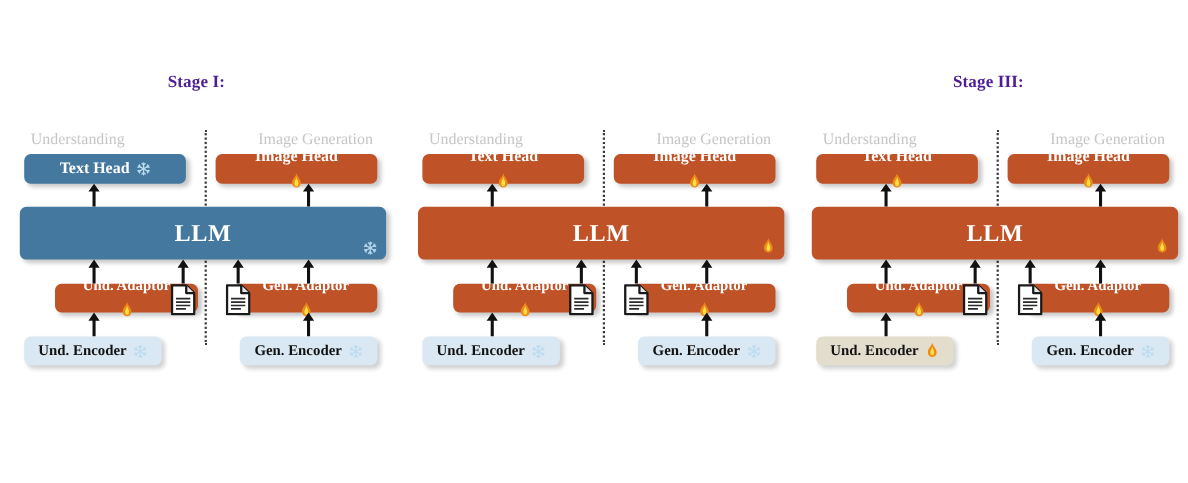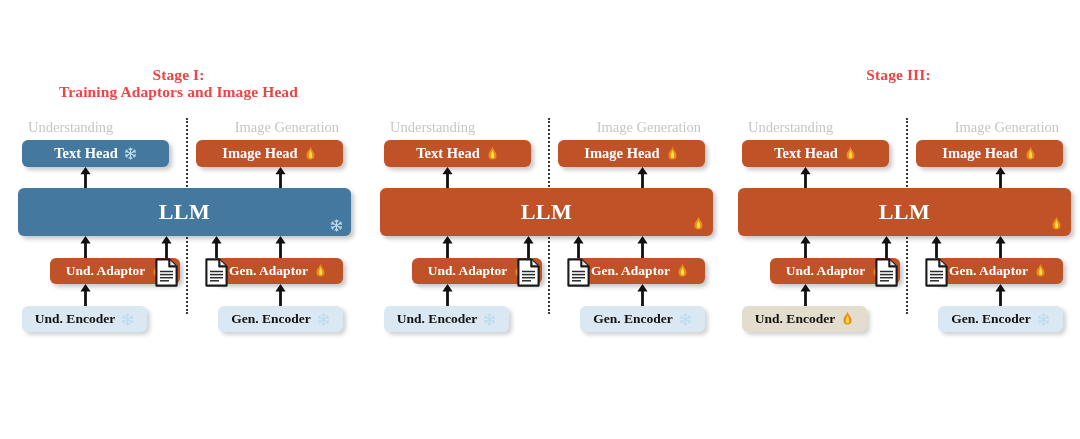--- a/index.html
+++ b/index.html
@@ -37,21 +37,21 @@
   .stage-title {
     position: absolute;
     left: 0; top: 0;
     width: 345px;
     text-align: center;
     font-family: "Liberation Serif", serif;
     font-weight: bold;
     font-size: 15.5px;
     line-height: 17px;
     letter-spacing: 0.1px;
-    color: #ef4444;
+    color: #4c1d95;
   }
   .stage-title .l2 { display: block; }
 
   
   .sec-label {
     position: absolute;
     top: 53px;
     font-family: "Liberation Serif", serif;
     font-size: 14.5px;
     color: #c6c6c6;
@@ -85,20 +85,21 @@
   }
   .box .lbl { display: inline-block; }
 
   .box.blue {
     background: #44789e;
     color: #ffffff;
   }
   .box.orange {
     background: #bf5226;
     color: #ffffff;
+    flex-direction: column;
   }
   .box.lightblue {
     background: #d9e8f3;
     color: #121212;
   }
   .box.beige {
     background: #e3ddcd;
     color: #121212;
   }
 
@@ -191,21 +192,20 @@
   #caption b { font-weight: bold; }
 </style>
 </head>
 <body>
 
 <div id="figure">
 
   <div class="stage s1">
     <div class="stage-title">
       <span>Stage I:</span>
-      <span class="l2">Training Adaptors and Image Head</span>
     </div>
 
     <div class="sec-label left">Understanding</div>
     <div class="sec-label right">Image Generation</div>
 
     <div class="divider" style="left:180px;"></div>
 
     <div class="box head left blue">
       <span class="lbl">Text Head</span>
       <span class="glyph">

